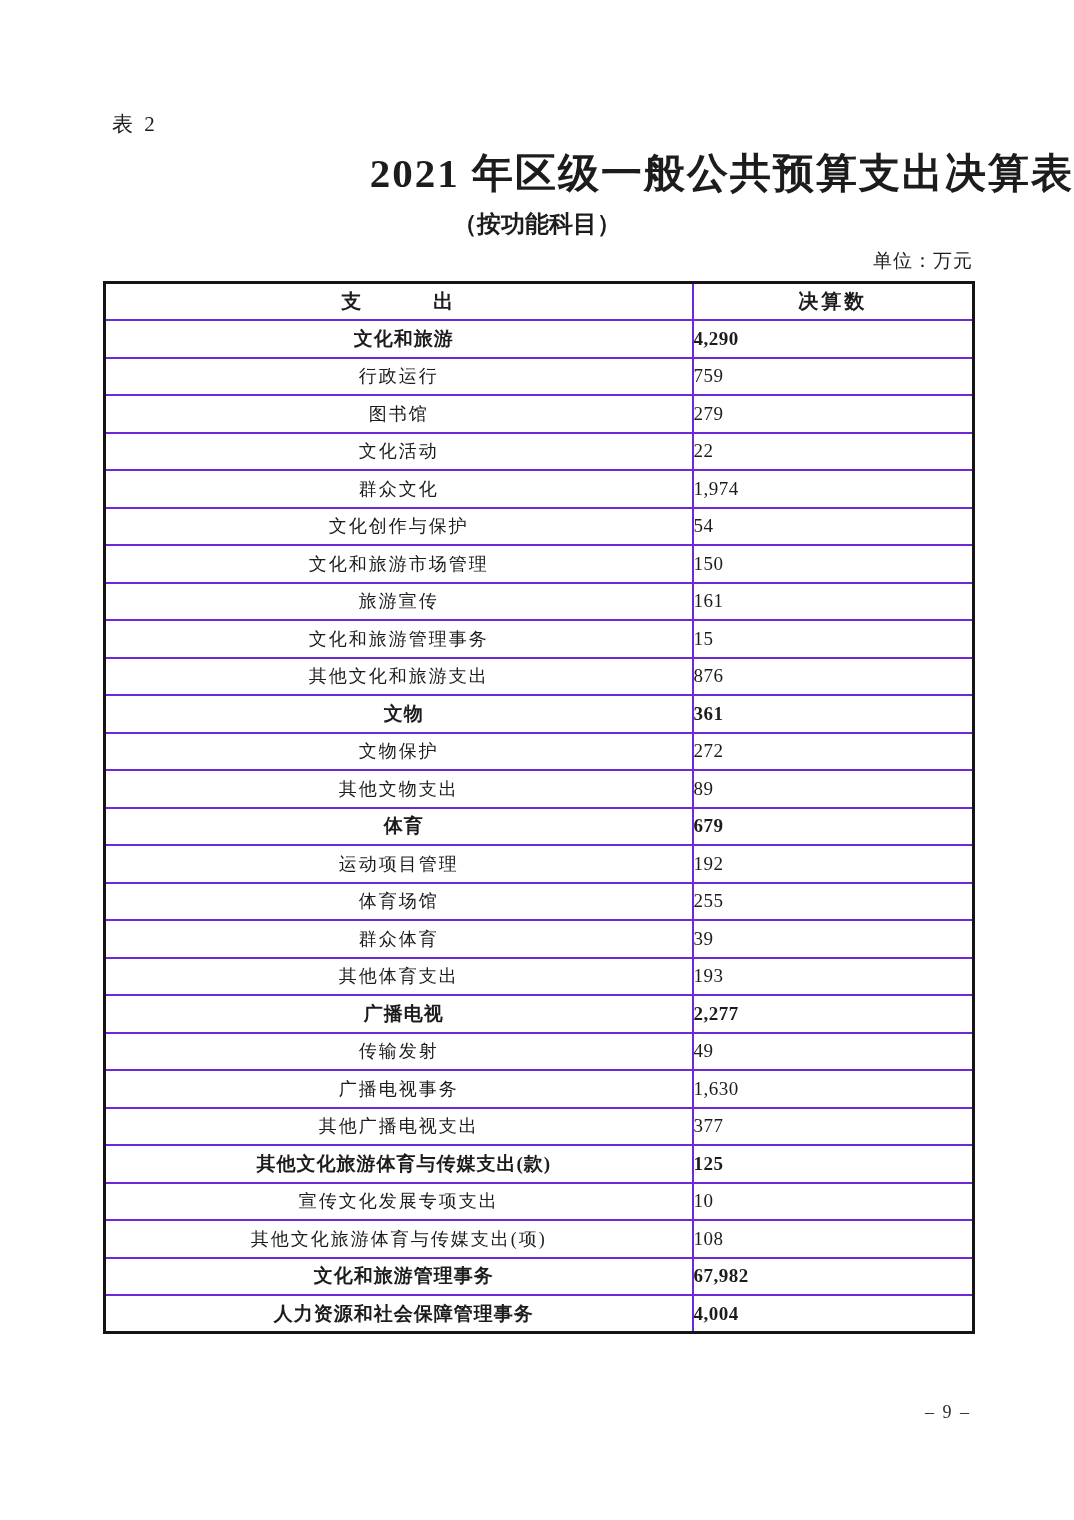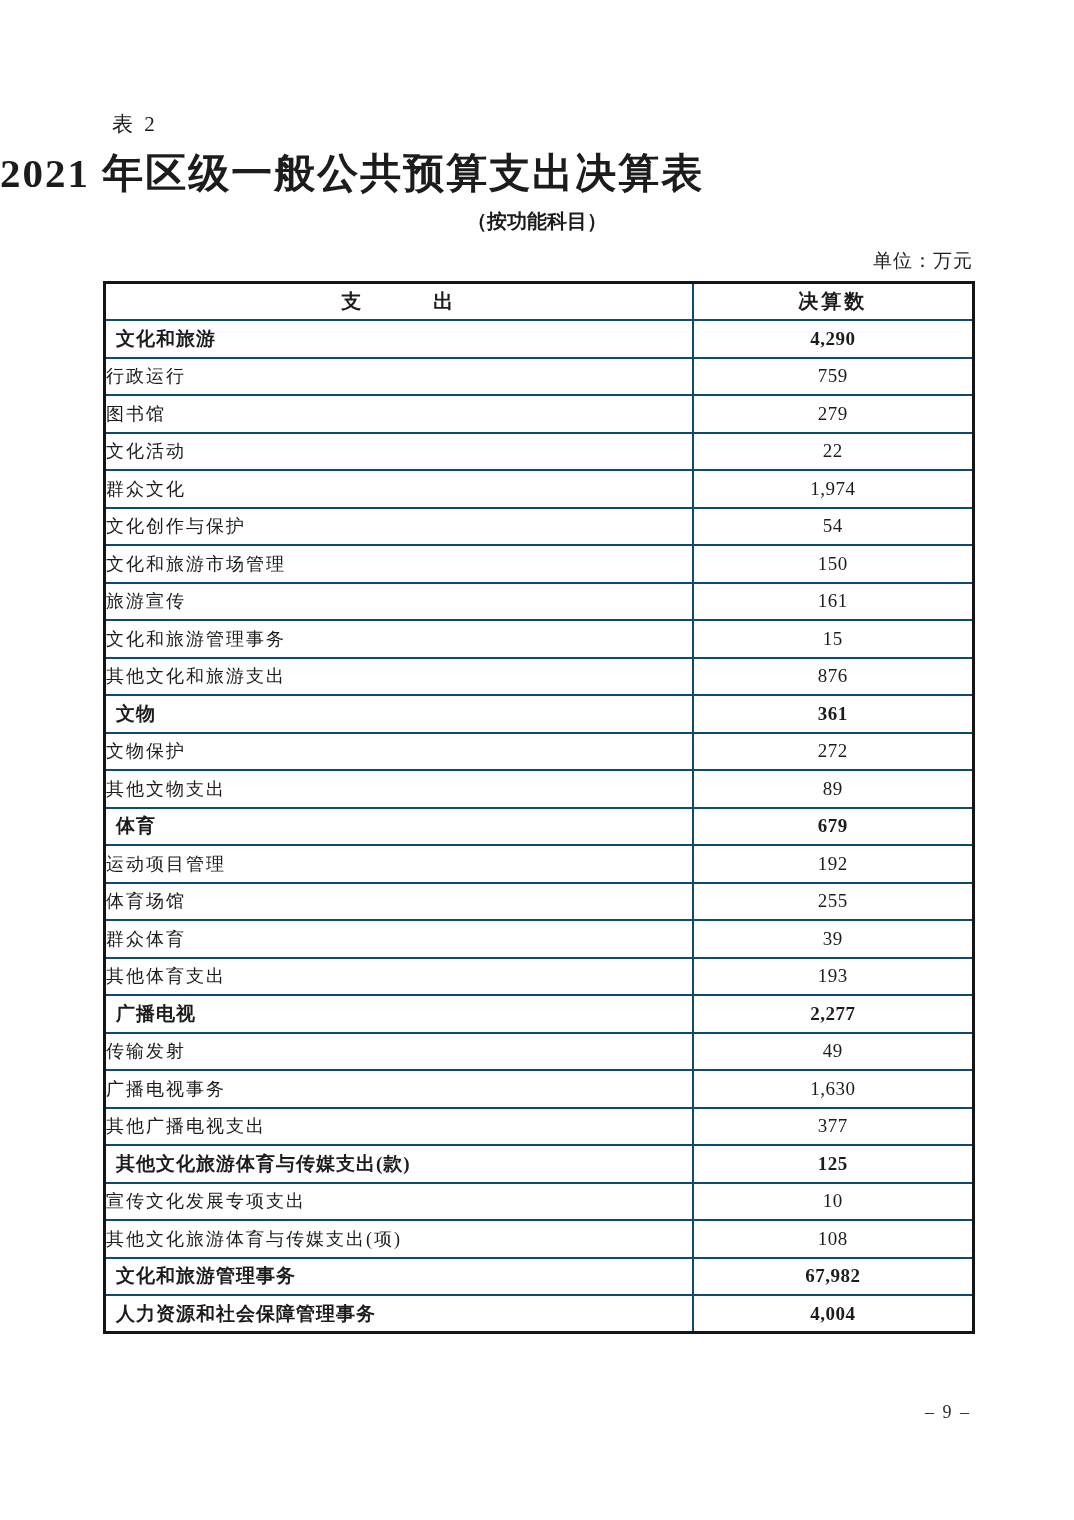--- a/index.html
+++ b/index.html
@@ -20,33 +20,33 @@
     font-size: 21px;
     letter-spacing: 3px;
     font-weight: 400;
   }
   .doc-title {
     position: absolute;
     left: 0;
     width: 100%;
     top: 146px;
     margin: 0;
-    text-align: left;
+    text-align: right;
     font-size: 41px;
     font-weight: 700;
     letter-spacing: 2px;
     font-family: "Liberation Serif", "DejaVu Serif", serif;
   }
   .doc-subtitle {
     position: absolute;
     left: 0;
     width: 100%;
     top: 208px;
     text-align: center;
-    font-size: 20px;
+    font-size: 24px;
     font-weight: 700;
     font-family: "Liberation Sans", "DejaVu Sans", sans-serif;
   }
   .unit-note {
     position: absolute;
     right: 101px;
     top: 248px;
     font-size: 19px;
     letter-spacing: 1px;
   }
@@ -54,42 +54,42 @@
     position: absolute;
     left: 103px;
     top: 281px;
     width: 869px;
     border-collapse: collapse;
     table-layout: fixed;
     border: 3px solid #151515;
   }
   .budget-table th,
   .budget-table td {
-    border: 2px solid #0c4a6e;
+    border: 2px solid #6d28d9;
     padding: 0;
     height: 37.5px;
     vertical-align: middle;
     overflow: hidden;
     white-space: nowrap;
   }
   .budget-table th {
     font-family: "Liberation Sans", "DejaVu Sans", sans-serif;
     font-weight: 700;
     font-size: 20px;
     letter-spacing: 3px;
     text-align: center;
   }
   .cell-label {
-    text-align: left;
+    text-align: center;
     font-size: 18px;
     letter-spacing: 2px;
     padding-left: 33px;
   }
   .cell-value {
-    text-align: center;
+    text-align: left;
     font-size: 19px;
     padding-right: 12px;
     letter-spacing: 0.5px;
   }
   .row-category .cell-label {
     font-weight: 700;
     padding-left: 10px;
     font-size: 19px;
     letter-spacing: 1px;
   }

